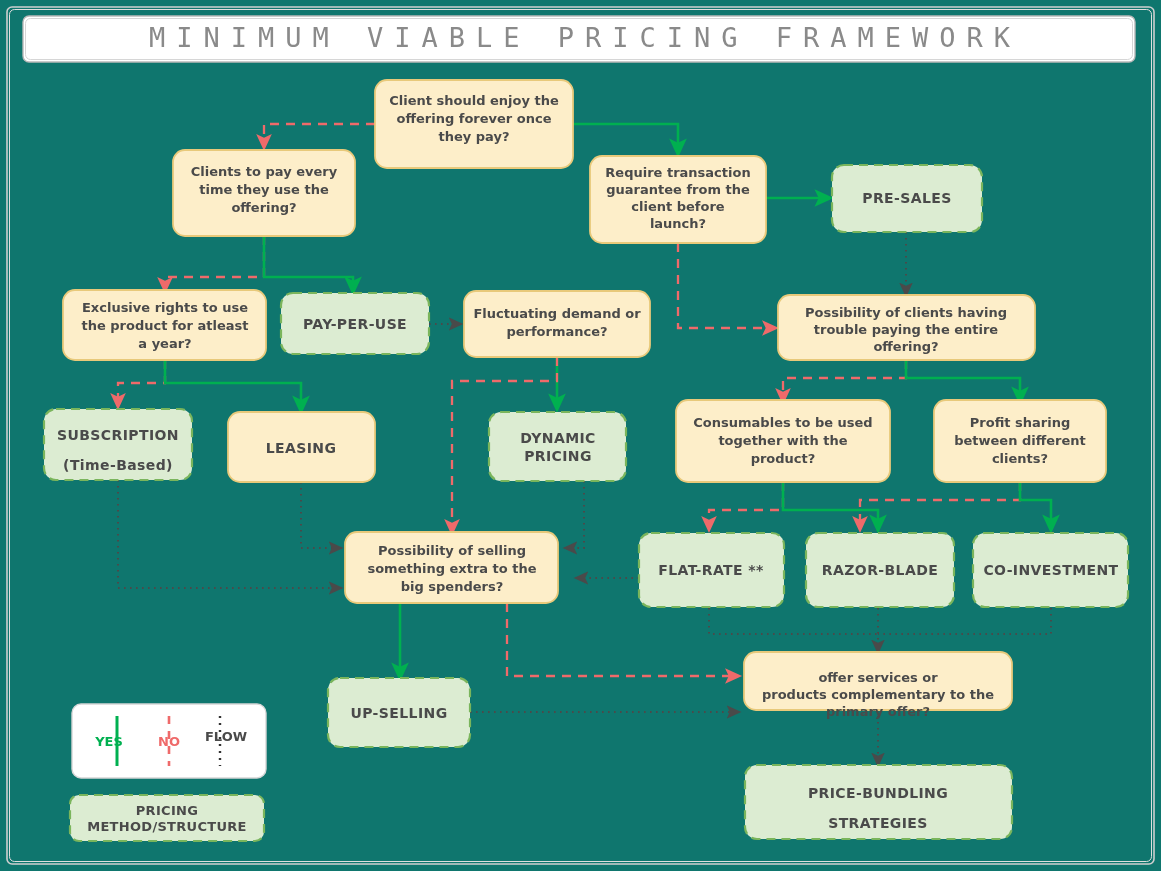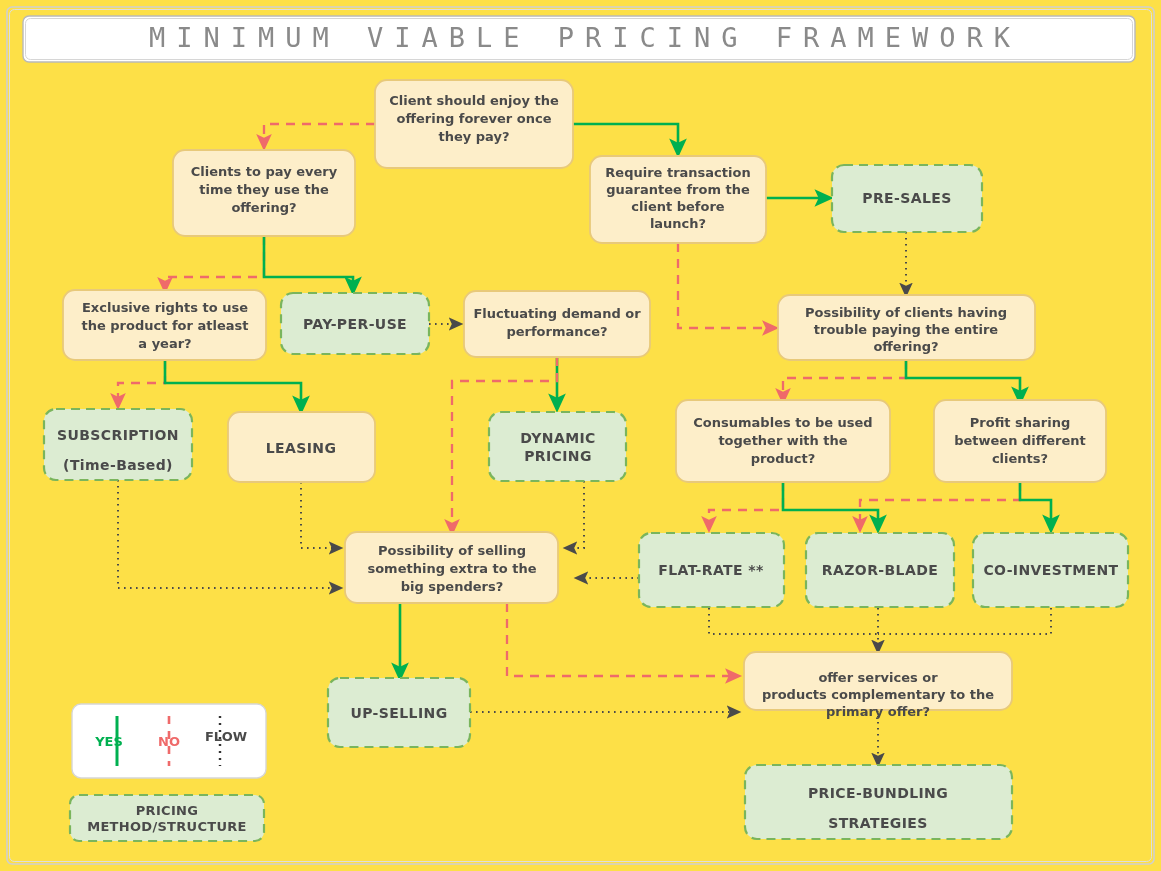--- a/index.html
+++ b/index.html
@@ -1,18 +1,18 @@
 <!DOCTYPE html>
 <html><head>
 <meta charset="utf-8">
 <style>
   html,body{margin:0;padding:0;background:#ffffff;}
   body{width:1161px;height:871px;overflow:hidden;
        font-family:"DejaVu Sans","Liberation Sans",sans-serif;}
-  #stage{position:relative;width:1161px;height:871px;background:#fde047;}
+  #stage{position:relative;width:1161px;height:871px;background:#0f766e;}
   svg#canvas{position:absolute;left:0;top:0;width:1161px;height:871px;}
 
   .node-label{font-weight:bold;fill:#4a4a4a;text-anchor:middle;
               font-family:"DejaVu Sans","Liberation Sans",sans-serif;}
   .q-label{font-size:13px;}
   .m-label{font-size:14px;letter-spacing:.4px;}
   .title-text{font-family:"DejaVu Sans Mono","Liberation Mono",monospace;
               font-size:27px;fill:#8a8a8a;letter-spacing:11px;text-anchor:middle;}
   .legend-text{font-weight:bold;font-size:13px;text-anchor:middle;
                font-family:"DejaVu Sans","Liberation Sans",sans-serif;}

